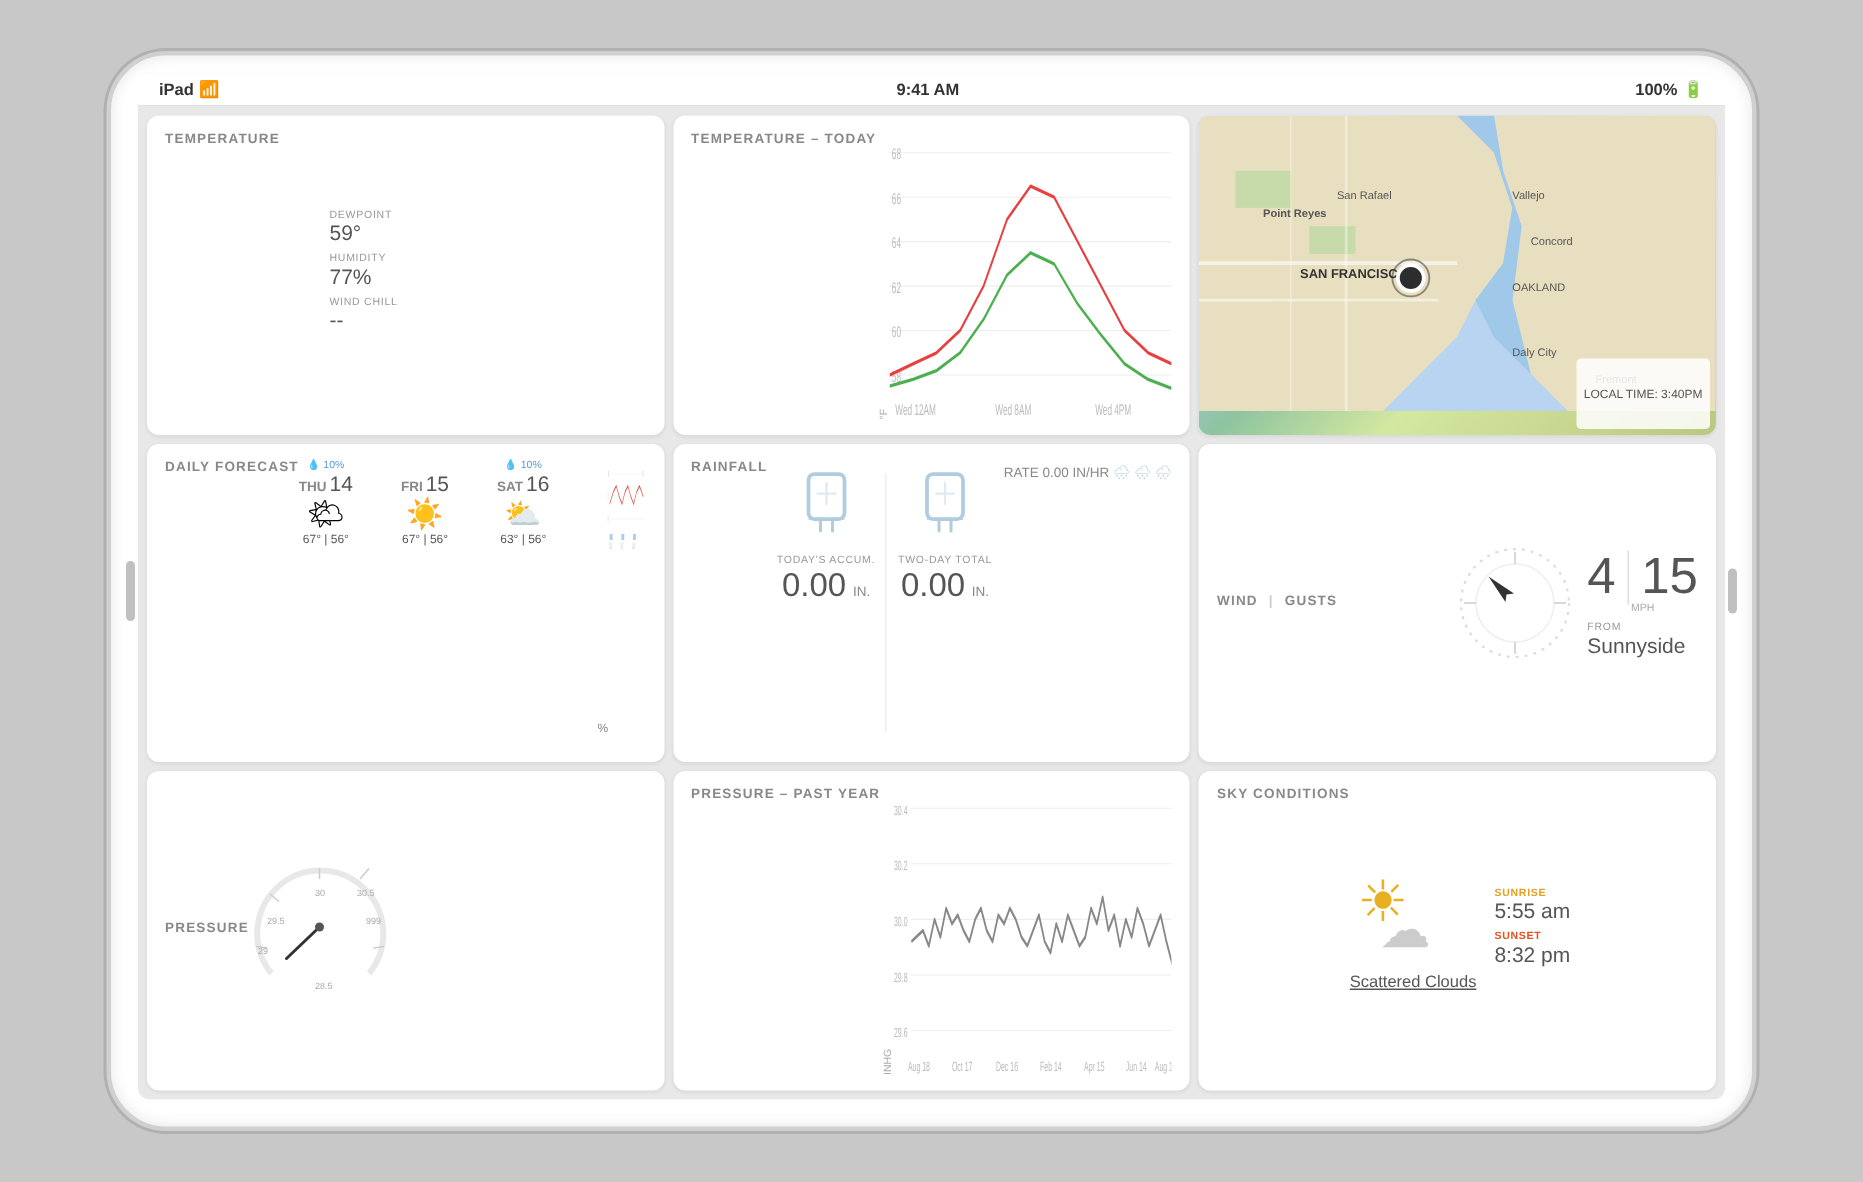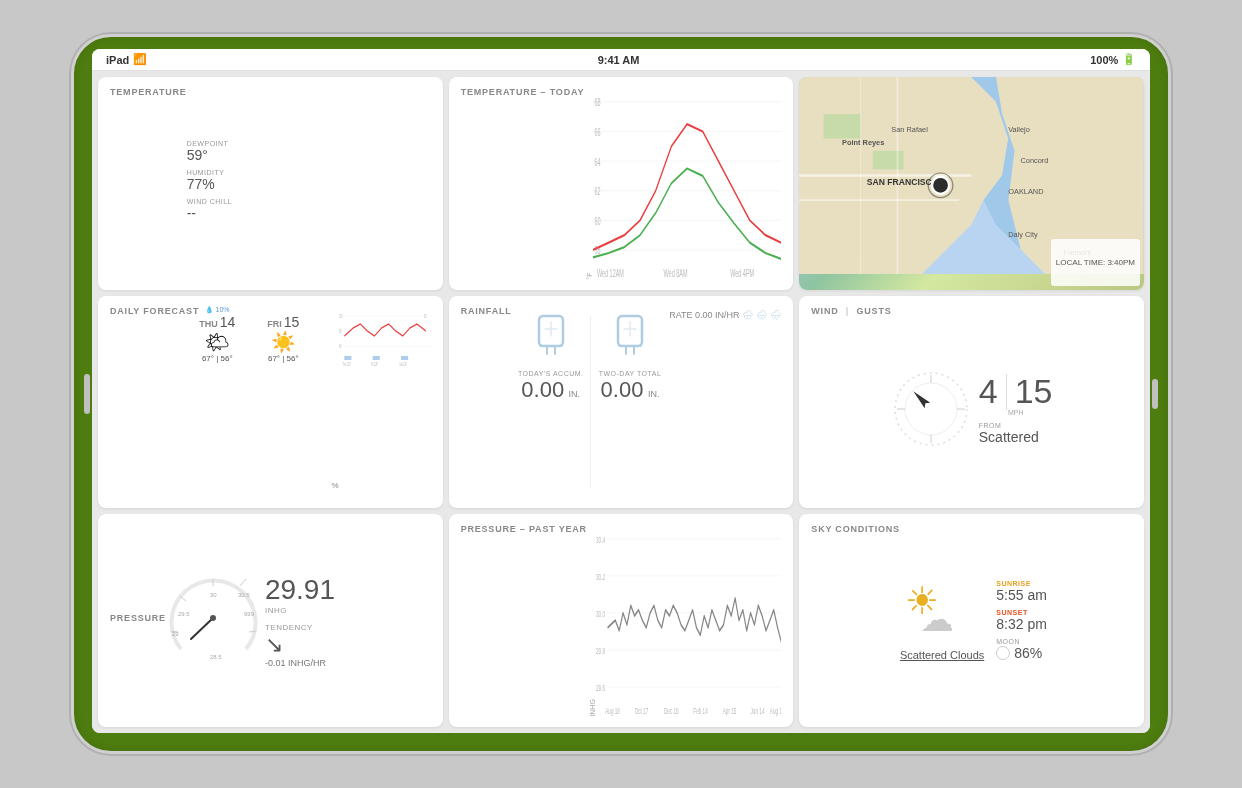--- a/index.html
+++ b/index.html
@@ -7,21 +7,21 @@
       background: #c8c8c8;
       display: flex;
       align-items: center;
       justify-content: center;
       min-height: 100vh;
       font-family: -apple-system, 'Helvetica Neue', Arial, sans-serif;
     }
     .ipad-frame {
       width: 1100px;
       height: 720px;
-      background: #4d7c0f;
+      background: #ffffff;
       border-radius: 40px;
       border: 3px solid #d0d0d0;
       box-shadow: 0 0 0 2px #b0b0b0, inset 0 0 10px rgba(0,0,0,0.1);
       display: flex;
       flex-direction: column;
       overflow: hidden;
       position: relative;
     }
     .ipad-screen {
       margin: 12px 18px 18px 18px;
@@ -123,21 +123,21 @@
     .temp-value {
       font-size: 36px;
       font-weight: 100;
       color: #e8a020;
       line-height: 1;
     }
     .temp-unit {
       font-size: 10px;
       color: #aaa;
     }
-    .temp-stats { font-size: 10px; color: #555; }
+    .temp-stats { font-size: 10px; color: #555; margin-left: 33px; }
     .temp-stat-label { font-size: 7px; color: #999; letter-spacing: 0.5px; text-transform: uppercase; }
     .temp-stat-val { font-size: 14px; color: #555; font-weight: 300; }
     .temp-stat { margin-bottom: 6px; }
     
     .chart-card { }
     
     .map-card { padding: 0; overflow: hidden; position: relative; }
     .map-title-bar { padding: 6px 10px; }
     .map-title { font-size: 10px; font-weight: 700; color: #555; }
     .map-subtitle { font-size: 8px; color: #888; }
@@ -174,21 +174,21 @@
     
     .rainfall-card { }
     .rainfall-sections {
       display: flex;
       justify-content: space-around;
       flex: 1;
     }
     .rainfall-section { text-align: center; flex: 1; }
     .rainfall-divider { width: 1px; background: #eee; margin: 10px 0; }
     
-    .wind-card { flex-direction: column; align-items: center; }
+    .wind-card { flex-direction: row; align-items: center; }
     
     .pressure-card { flex-direction: row; align-items: center; }
     
     .pressure-chart-card { }
     
     .sky-card { }
     
     ::-webkit-scrollbar { display: none; }
     
     .ipad-side-btn {
@@ -340,20 +340,29 @@
           <div class="forecast-day">
             <div style="font-size:7px;color:#5b9bd5;text-align:center;visibility:hidden;">💧</div>
             <div style="display:flex;align-items:baseline;gap:2px;justify-content:center;">
               <span style="font-size:9px;font-weight:600;color:#888;">FRI</span>
               <span style="font-size:14px;font-weight:300;color:#555;">15</span>
             </div>
             <div style="font-size:20px;text-align:center;">☀️</div>
             <div style="font-size:8px;text-align:center;color:#555;">67° | 56°</div>
           </div>
 
+          <div class="forecast-day">
+            <div style="font-size:7px;color:#5b9bd5;text-align:center;">💧 10%</div>
+            <div style="display:flex;align-items:baseline;gap:2px;justify-content:center;">
+              <span style="font-size:9px;font-weight:600;color:#888;">SAT</span>
+              <span style="font-size:14px;font-weight:300;color:#555;">16</span>
+            </div>
+            <div style="font-size:20px;text-align:center;">⛅</div>
+            <div style="font-size:8px;text-align:center;color:#555;">63° | 56°</div>
+          </div>
 
           <div style="font-size:8px;color:#888;align-self:flex-end;padding-bottom:4px;">%</div>
         </div>
 
         <div class="forecast-chart">
           <svg width="100%" height="60" viewBox="0 0 260 60" preserveAspectRatio="none">
 
             <line x1="0" y1="10" x2="260" y2="10" stroke="#eee" stroke-width="0.5"></line>
             <line x1="0" y1="25" x2="260" y2="25" stroke="#eee" stroke-width="0.5"></line>
             <line x1="0" y1="40" x2="260" y2="40" stroke="#eee" stroke-width="0.5"></line>
@@ -446,21 +455,21 @@
 
           <div style="flex:1;padding-left:8px;">
             <div style="display:flex;align-items:center;gap:8px;justify-content:center;">
               <span style="font-size:34px;font-weight:100;color:#555;">4</span>
               <div style="width:1px;height:36px;background:#ddd;"></div>
               <span style="font-size:34px;font-weight:100;color:#555;">15</span>
             </div>
             <div style="text-align:center;font-size:7px;color:#aaa;margin-top:-2px;">MPH</div>
             <div style="margin-top:6px;">
               <div style="font-size:7px;color:#999;text-transform:uppercase;letter-spacing:0.5px;">FROM</div>
-              <div style="font-size:14px;color:#555;font-weight:300;">Scattered</div>
+              <div style="font-size:14px;color:#555;font-weight:300;">Sunnyside</div>
             </div>
           </div>
         </div>
       </div>
 
       <div class="card pressure-card">
         <div class="card-title">PRESSURE</div>
         <div style="display:flex;align-items:center;flex:1;">
 
           <div style="flex-shrink:0;">
@@ -481,27 +490,20 @@
               <text x="6" y="65" font-size="6" fill="#aaa">29</text>
               <text x="72" y="26" font-size="6" fill="#aaa">30.5</text>
               <text x="78" y="45" font-size="6" fill="#aaa">999</text>
               <text x="44" y="88" font-size="6" fill="#aaa">28.5</text>
 
               <line x1="47" y1="47" x2="25" y2="68" stroke="#333" stroke-width="2" stroke-linecap="round"></line>
               <circle cx="47" cy="47" r="3" fill="#555"></circle>
             </svg>
           </div>
 
-          <div style="flex:1;padding-left:4px;">
-            <div style="font-size:28px;font-weight:200;color:#555;">29.91</div>
-            <div style="font-size:8px;color:#999;text-transform:uppercase;letter-spacing:0.5px;">INHG</div>
-            <div style="font-size:8px;color:#999;text-transform:uppercase;letter-spacing:0.5px;margin-top:8px;">TENDENCY</div>
-            <div style="font-size:22px;color:#555;">↘</div>
-            <div style="font-size:9px;color:#777;">-0.01 INHG/HR</div>
-          </div>
         </div>
       </div>
 
       <div class="card chart-card pressure-chart-card">
         <div class="card-title">PRESSURE – PAST YEAR</div>
         <div style="display:flex;flex:1;min-height:0;">
           <div style="font-size:7px;color:#aaa;writing-mode:vertical-lr;transform:rotate(180deg);padding-right:2px;">INHG</div>
           <div style="flex:1;position:relative;">
             <svg width="100%" height="100%" viewBox="0 0 240 130" preserveAspectRatio="none">
 
@@ -547,28 +549,19 @@
 
           <div style="flex:1;padding-left:12px;">
             <div style="margin-bottom:6px;">
               <div style="font-size:7px;color:#e8a020;text-transform:uppercase;letter-spacing:0.5px;font-weight:600;">SUNRISE</div>
               <div style="font-size:14px;color:#555;font-weight:300;">5:55 am</div>
             </div>
             <div style="margin-bottom:6px;">
               <div style="font-size:7px;color:#e85020;text-transform:uppercase;letter-spacing:0.5px;font-weight:600;">SUNSET</div>
               <div style="font-size:14px;color:#555;font-weight:300;">8:32 pm</div>
             </div>
-            <div>
-              <div style="font-size:7px;color:#999;text-transform:uppercase;letter-spacing:0.5px;">
-                <span>MOON</span>
-              </div>
-              <div style="font-size:14px;color:#555;font-weight:300;display:flex;align-items:center;gap:4px;">
-                <span style="font-size:14px;color:#ddd;border:1.5px solid #ccc;border-radius:50%;width:14px;height:14px;display:inline-block;"></span>
-                <span>86%</span>
-              </div>
-            </div>
           </div>
         </div>
       </div>
 
     </div>
   </div>
 </div>
 
 </body></html>

